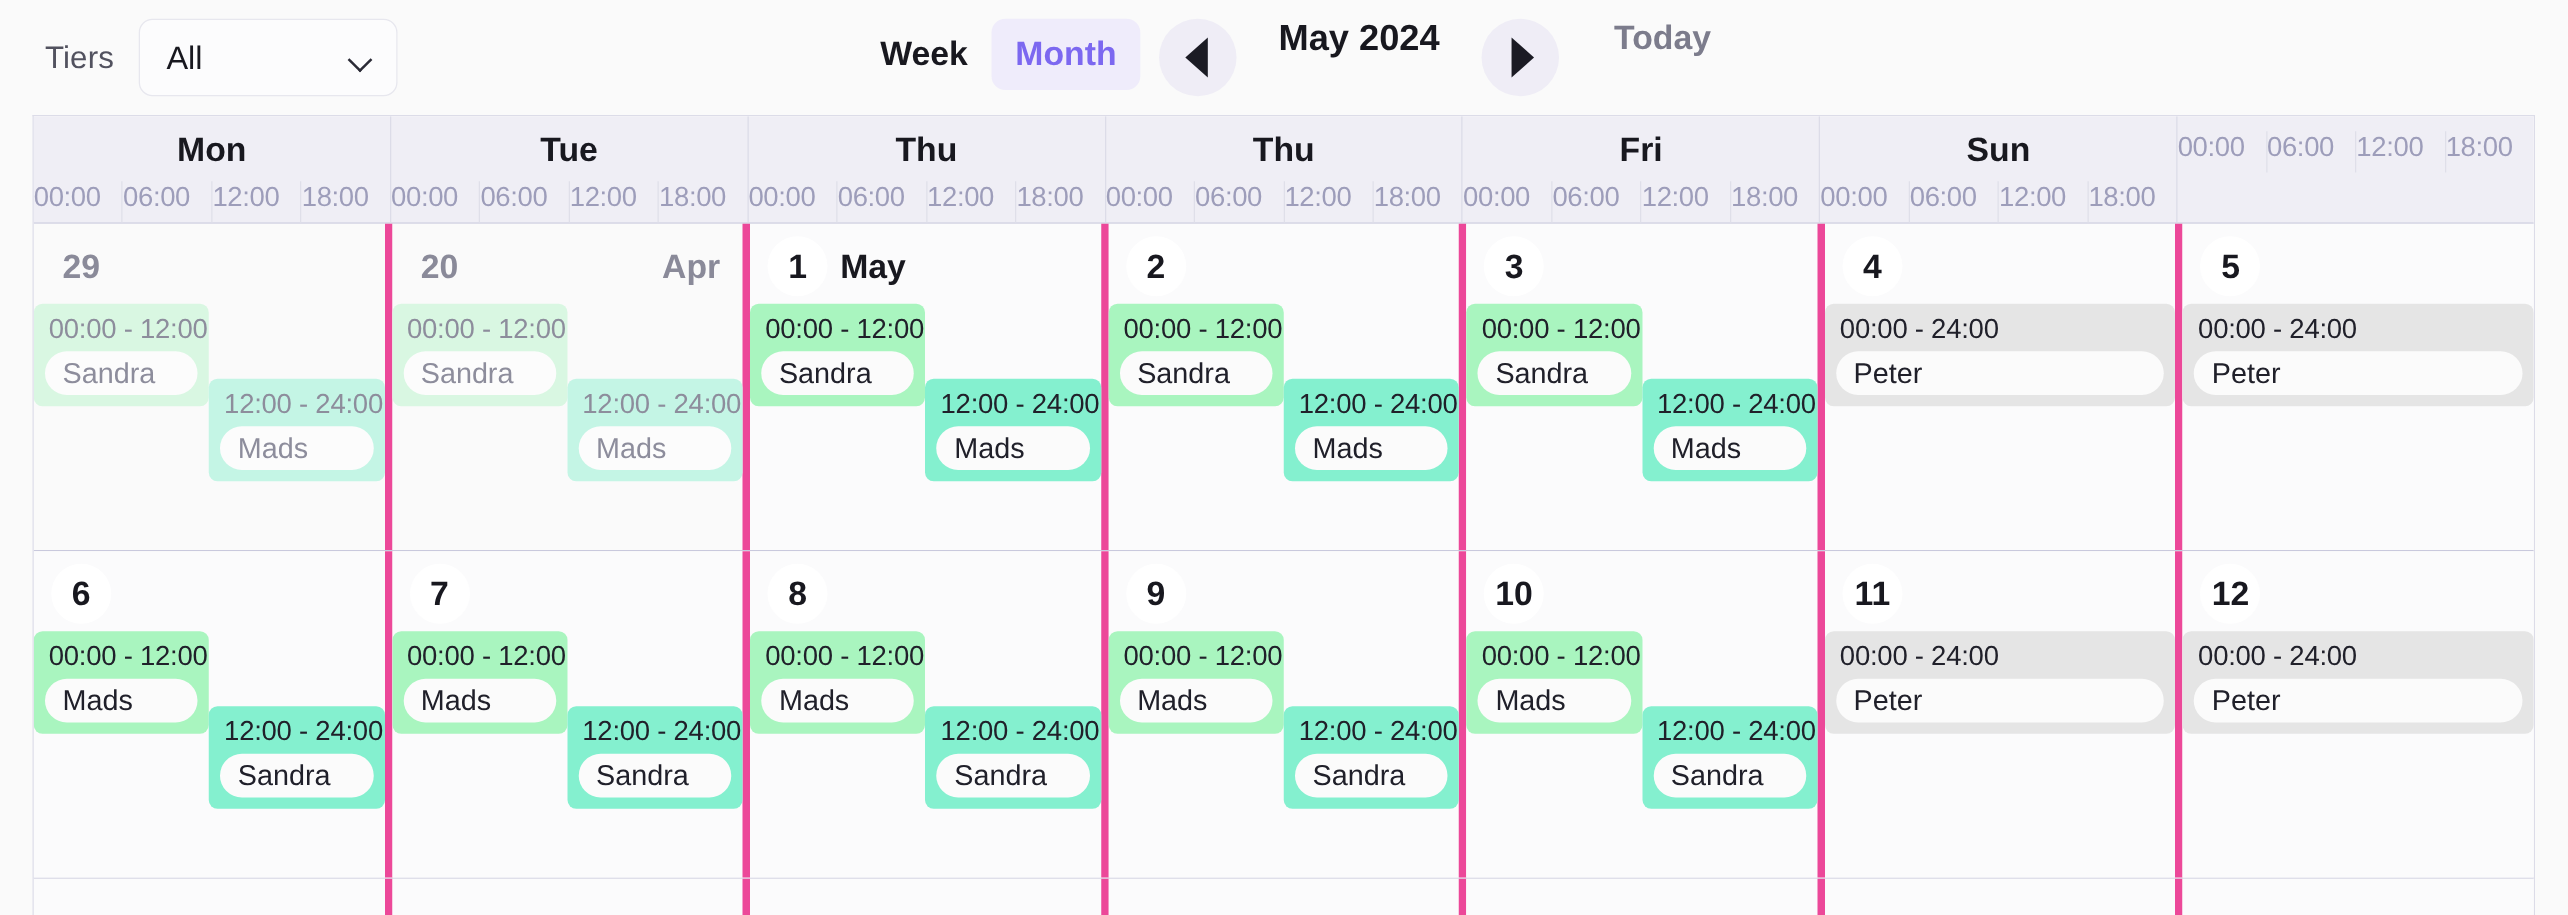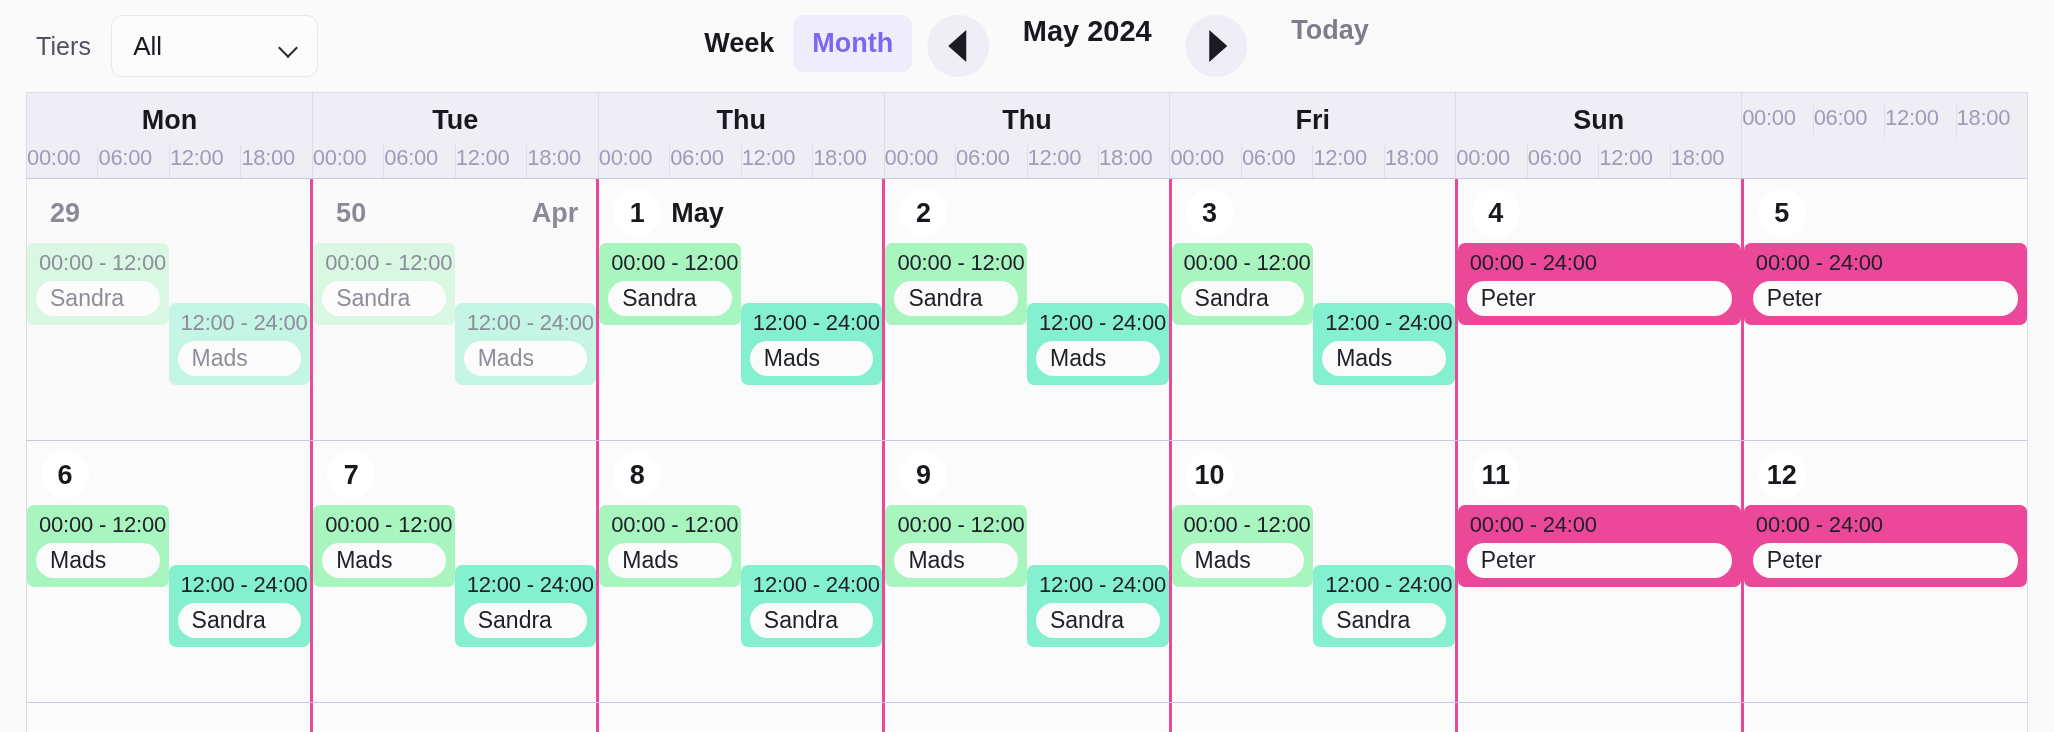--- a/index.html
+++ b/index.html
@@ -175,21 +175,21 @@
   }
   .tick:first-child { border-left: none; }
 
   .week-row {
     display: flex;
     height: 262px;
     border-bottom: 1px solid #c9c9dd;
   }
   .daycell {
     flex: 1 1 0;
-    border-right: 3px solid #ec4899;
+    border-right: 6px solid #ec4899;
     position: relative;
     background: #fafafa;
     padding-top: 10px;
   }
   .daycell:last-child { border-right: none; }
   .daycell.cur { background: #fbfbfc; }
 
   .daynum-wrap {
     display: flex;
     align-items: center;
@@ -248,21 +248,21 @@
     font-size: 23px;
     color: #20202a;
     padding: 4px 14px;
     white-space: nowrap;
     overflow: hidden;
   }
 
   
   .chip.green  { background: #a9f5bf; }
   .chip.teal   { background: #84f0cf; }
-  .chip.purple { background: #ec4899; }
+  .chip.purple { background: #e5e5e5; }
 
   .chip.faded            { opacity: 1; }
   .chip.faded.green      { background: #d9f7e2; }
   .chip.faded.teal       { background: #c4f5e5; }
   .chip.faded .time      { color: #8d8d9c; }
   .chip.faded .pill      { color: #8d8d9c; background: #fcfcfc; }
 </style>
 </head>
 <body>
 
@@ -370,21 +370,21 @@
               <div class="pill">Sandra</div>
             </div>
             <div class="chip teal faded" style="left: 50%; width: 50%; top: 60px;">
               <div class="time">12:00 - 24:00</div>
               <div class="pill">Mads</div>
             </div>
           </div>
         </div>
         <div class="daycell">
           <div class="daynum-wrap">
-            <div class="daynum muted">50</div>
+            <div class="daynum muted">20</div>
             <div class="monthtag muted">Apr</div>
           </div>
           <div class="events">
             <div class="chip green faded" style="left: 0%; width: 50%; top: 0px;">
               <div class="time">00:00 - 12:00</div>
               <div class="pill">Sandra</div>
             </div>
             <div class="chip teal faded" style="left: 50%; width: 50%; top: 60px;">
               <div class="time">12:00 - 24:00</div>
               <div class="pill">Mads</div>

